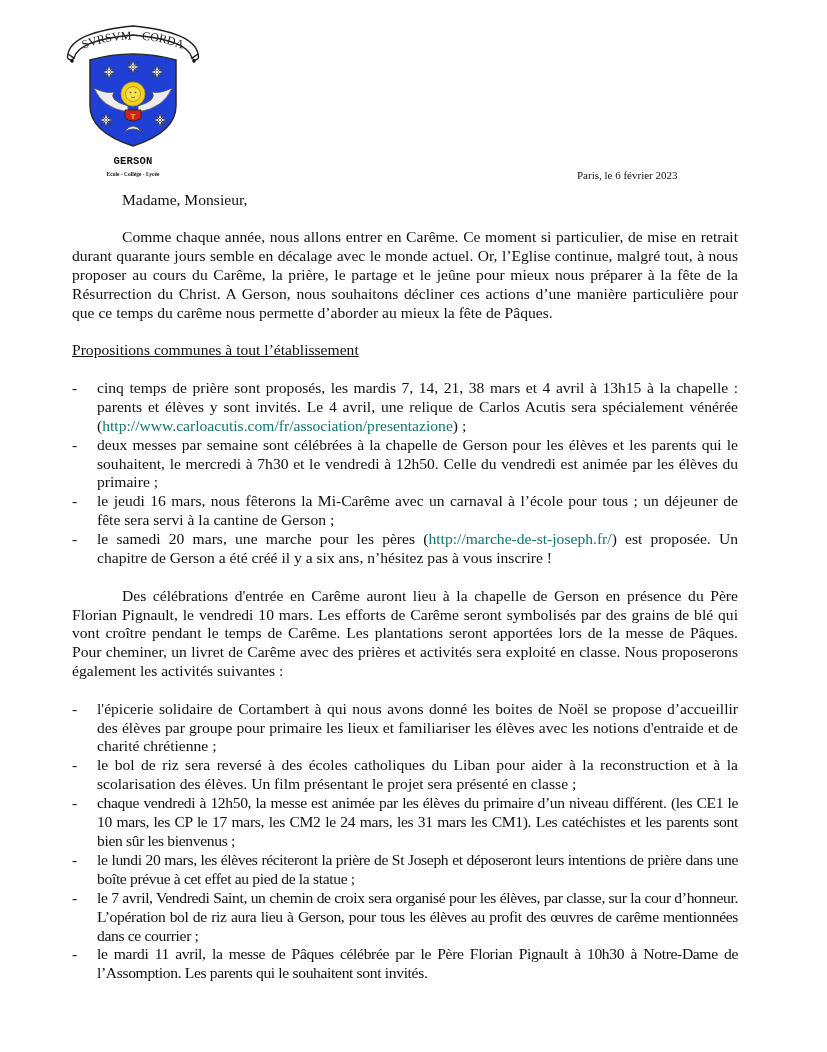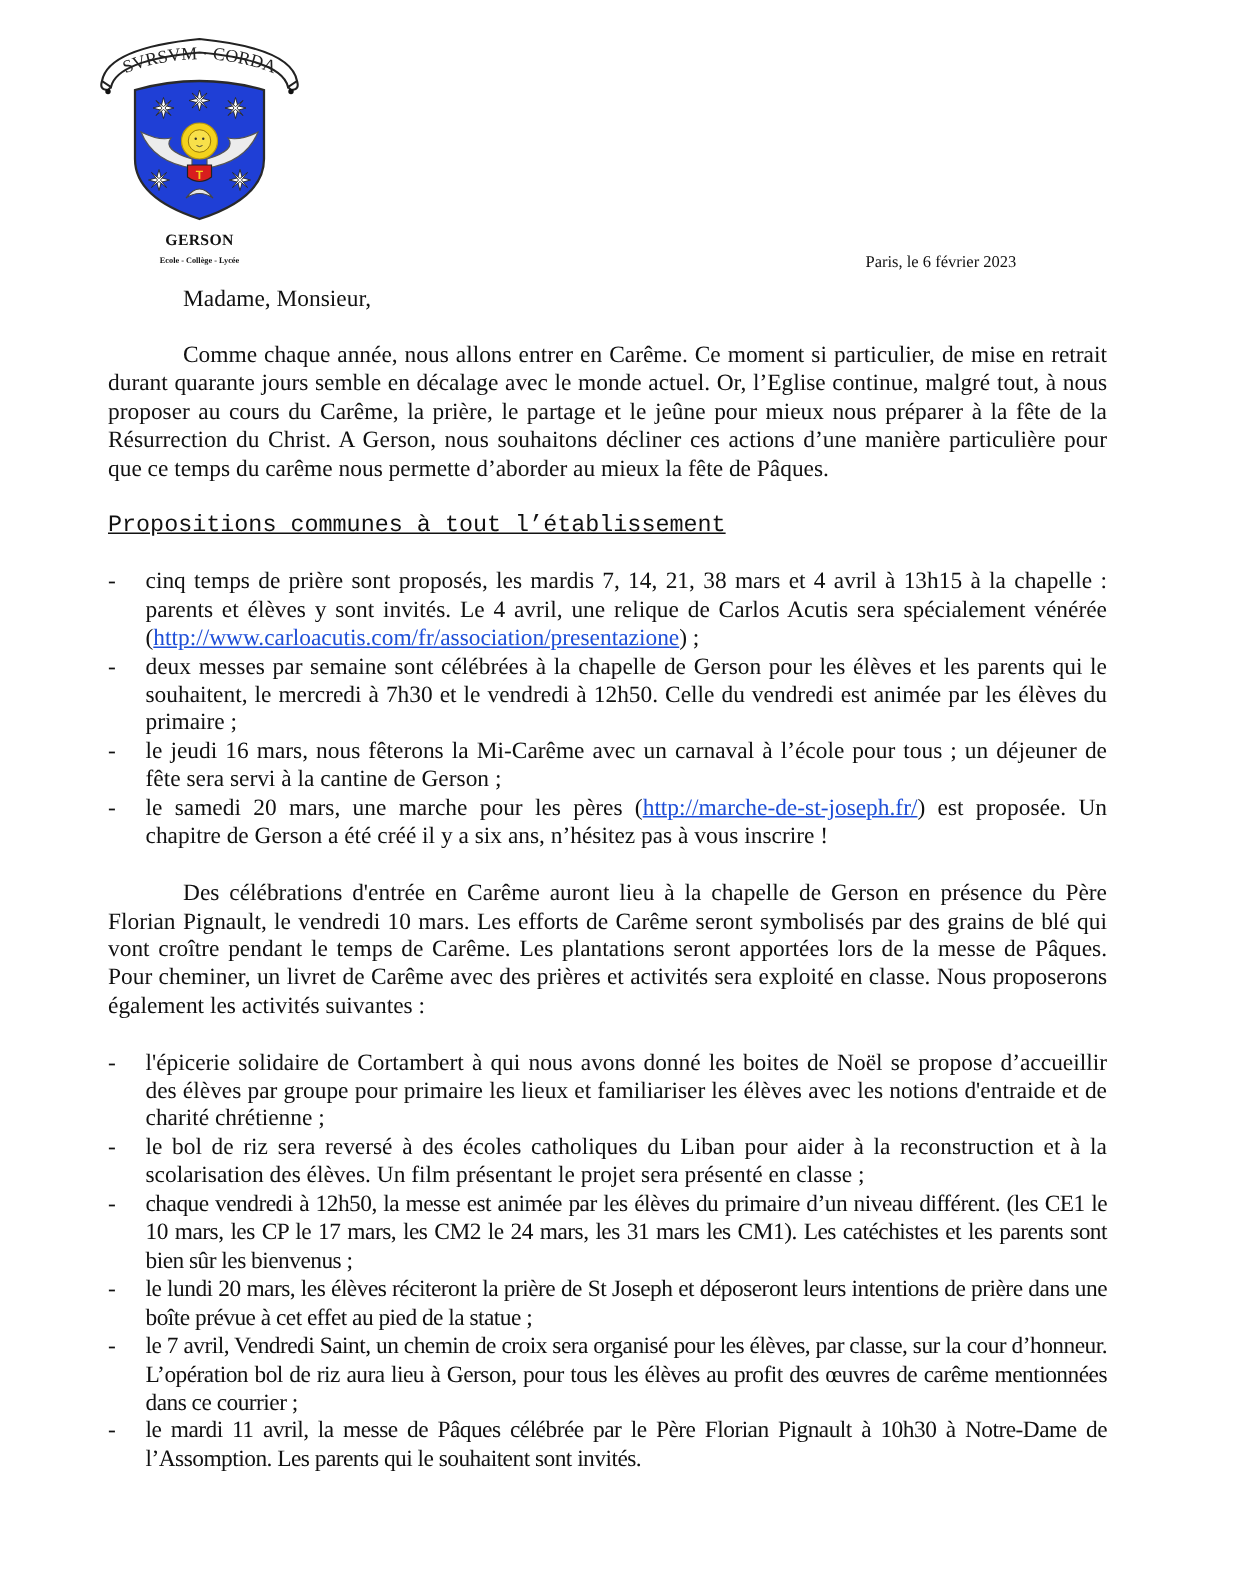--- a/index.html
+++ b/index.html
@@ -8,48 +8,48 @@
       font-family: "Liberation Serif", "DejaVu Serif", serif;
       color: #111111;
       font-size: 15.6px;
     }
     .logo {
       position: absolute; left: 62px; top: 20px; width: 132px; height: 170px;
     }
     .logo svg { position: absolute; left: 0; top: 0; }
     .logo-name {
       position: absolute; left: 0; top: 135px; width: 142px; text-align: center;
-      font-weight: bold; font-size: 10.5px; letter-spacing: 0.2px;
+      font-weight: bold; font-size: 10.5px; letter-spacing: 0.2px; font-family: Liberation Mono, monospace;
     }
     .logo-sub {
       position: absolute; left: 0; top: 151px; width: 142px; text-align: center;
       font-weight: bold; font-size: 5.5px;
     }
     .date-line {
       position: absolute; left: 577px; top: 169px; font-size: 11px;
     }
     .content {
       position: absolute; left: 72px; top: 191px; width: 666px;
       line-height: 18.9px;
     }
     .salutation { margin: 0 0 18.5px 50px; }
     p.body {
       margin: 0 0 18.5px 0; text-align: justify; text-indent: 50px;
     }
     .section-title {
-      margin: 0 0 18.6px 0; text-decoration: underline; font-family: Liberation Mono, monospace;
+      margin: 0 0 18.6px 0; text-decoration: underline;
     }
     ul.dash { list-style: none; margin: 0 0 18.6px 0; padding: 0; }
     ul.dash li {
       position: relative; padding-left: 25px; text-align: justify; margin: 0;
     }
     ul.dash li .dash-mark {
       position: absolute; left: 0; top: 0;
     }
-    a.link { color: #1d4ed8; text-decoration: underline; }
+    a.link { color: #0f766e; }
     .tight { letter-spacing: -0.35px; }
   </style>
 </head>
 <body>
 
 <div class="logo">
   <svg width="142" height="130" viewBox="0 0 142 130">
 
     <path d="M6 34 Q10 12 71 6 Q132 12 136 34 L130 38 Q126 20 71 15 Q16 20 12 38 Z" fill="#ffffff" stroke="#222" stroke-width="1.4"></path>
     <path d="M6 34 Q4 40 10 40 L12 38" fill="none" stroke="#222" stroke-width="1.4"></path>

